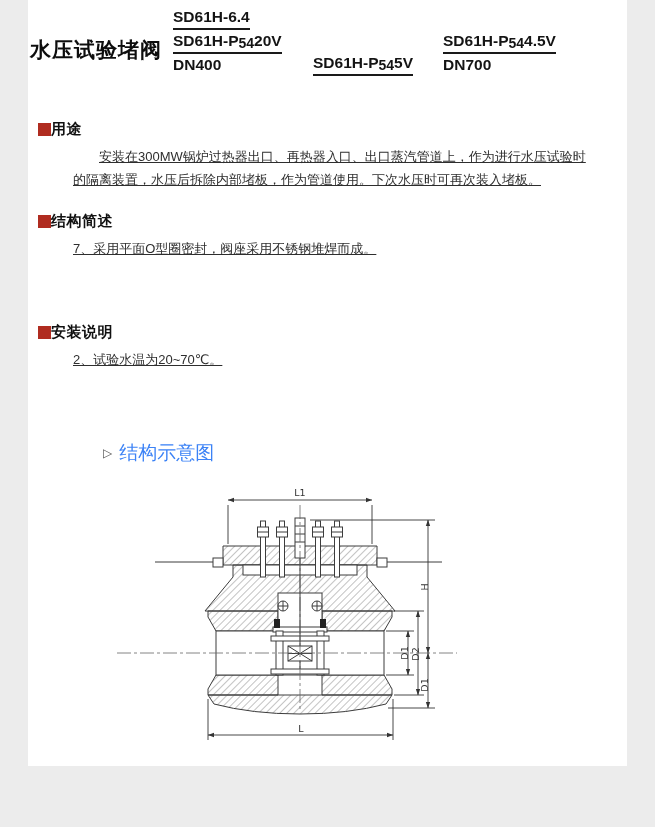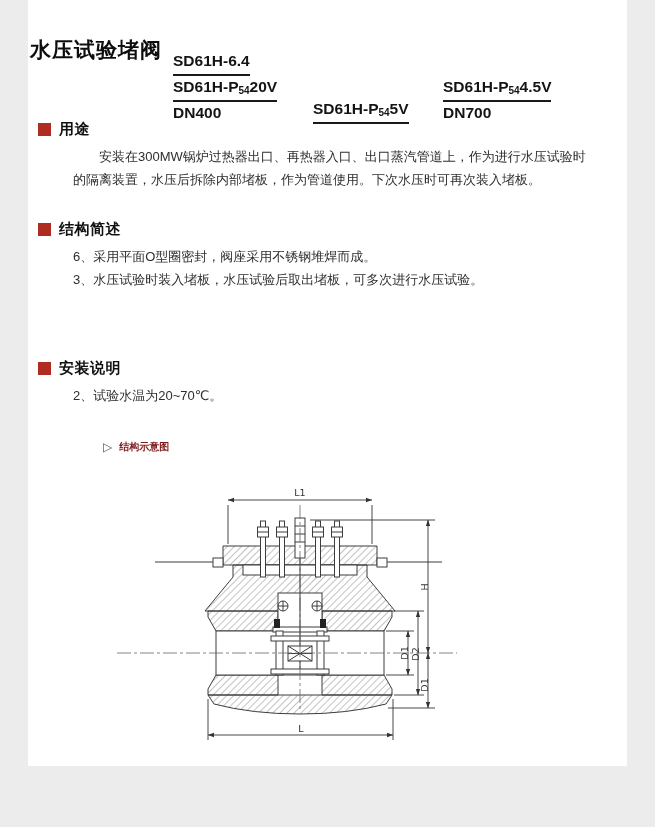--- a/index.html
+++ b/index.html
@@ -18,55 +18,55 @@
   
   .page-title {
     position:absolute; left:2px; top:36px;
     font-size:21px; font-weight:bold; color:#0d0d0d; letter-spacing:1px;
   }
   .models {
     position:absolute; left:145px; top:6px;
     display:flex; align-items:flex-end;
   }
   .model-col { display:flex; flex-direction:column; }
-  .model-col.c1 { width:140px;margin-top:44px; }
+  .model-col.c1 { width:140px; }
   .model-col.c2 { width:130px; }
   .model-col.c3 { width:130px;justify-content:flex-end; }
   .model-entry { display:flex; flex-direction:column; }
   .model-line, .dn-line {
     font-size:15.5px; font-weight:bold; color:#141414;
     line-height:22px; white-space:nowrap;
   }
   .model-line .u {
     border-bottom:2px solid #1a1a1a; padding-bottom:0px; display:inline-block;
     line-height:18px;
   }
   .model-line sub.ps {
-    font-size:10px; vertical-align:-2px; font-weight:bold;
+    font-size:14px; vertical-align:-2px; font-weight:bold;
   }
   
   .section { position:absolute; left:10px; width:585px; }
-  .sec-head { display:flex; align-items:center; gap:8px; }
+  .sec-head { display:flex; align-items:center; }
   .marker { width:13px; height:13px; background:#b02c20; flex:0 0 13px; }
   .sec-title { font-size:15px; font-weight:bold; color:#111; letter-spacing:0.5px; }
   .sec-body {
-    margin:7px 0 0 35px; font-size:13px; line-height:22.5px; color:#2e2e2e;
+    margin:7px 0 0 35px; font-size:13px; line-height:22.5px; color:#2e2e2e;text-decoration:underline;
   }
   .sec-body.para { text-indent:2em; width:515px; }
   .sec-body .item { white-space:nowrap; }
   #sec-usage { top:120px; }
-  #sec-structure { top:220px; }
-  #sec-install { top:323px;margin-top:36px; }
+  #sec-structure { top:212px; }
+  #sec-install { top:323px; }
   
   .diagram-caption {
     position:absolute; left:75px; top:440px;
     display:flex; align-items:center; gap:7px;
   }
   .tri { font-size:12px; color:#555; line-height:14px; }
-  .cap-text { font-size:10px; font-weight:bold; color:#7f1d1d; }
+  .cap-text { font-size:19px; font-weight:normal; color:#3b82f6; }
   .diagram-wrap { position:absolute; left:77px; top:463px; width:380px; height:300px; }
   svg text { font-family:"DejaVu Sans",sans-serif; font-size:9.5px; fill:#333; }
 </style>
 </head>
 <body style="background: rgb(236, 236, 236);">
 
 <div class="card">
 
   <div class="page-title">水压试验堵阀</div>
 
@@ -100,22 +100,21 @@
     </div>
     <div class="sec-body para">安装在300MW锅炉过热器出口、再热器入口、出口蒸汽管道上，作为进行水压试验时的隔离装置，水压后拆除内部堵板，作为管道使用。下次水压时可再次装入堵板。</div>
   </div>
 
   <div class="section" id="sec-structure">
     <div class="sec-head">
       <span class="marker" style="background: rgb(176, 44, 32);"></span>
       <span class="sec-title">结构简述</span>
     </div>
     <div class="sec-body">
-      <div class="item">6、采用平面O型圈密封，阀座采用不锈钢堆焊而成。</div>
-      <div class="item">3、水压试验时装入堵板，水压试验后取出堵板，可多次进行水压试验。</div>
+      <div class="item">7、采用平面O型圈密封，阀座采用不锈钢堆焊而成。</div>
     </div>
   </div>
 
   <div class="section" id="sec-install">
     <div class="sec-head">
       <span class="marker" style="background: rgb(176, 44, 32);"></span>
       <span class="sec-title">安装说明</span>
     </div>
     <div class="sec-body">
       <div class="item">2、试验水温为20~70℃。</div>

